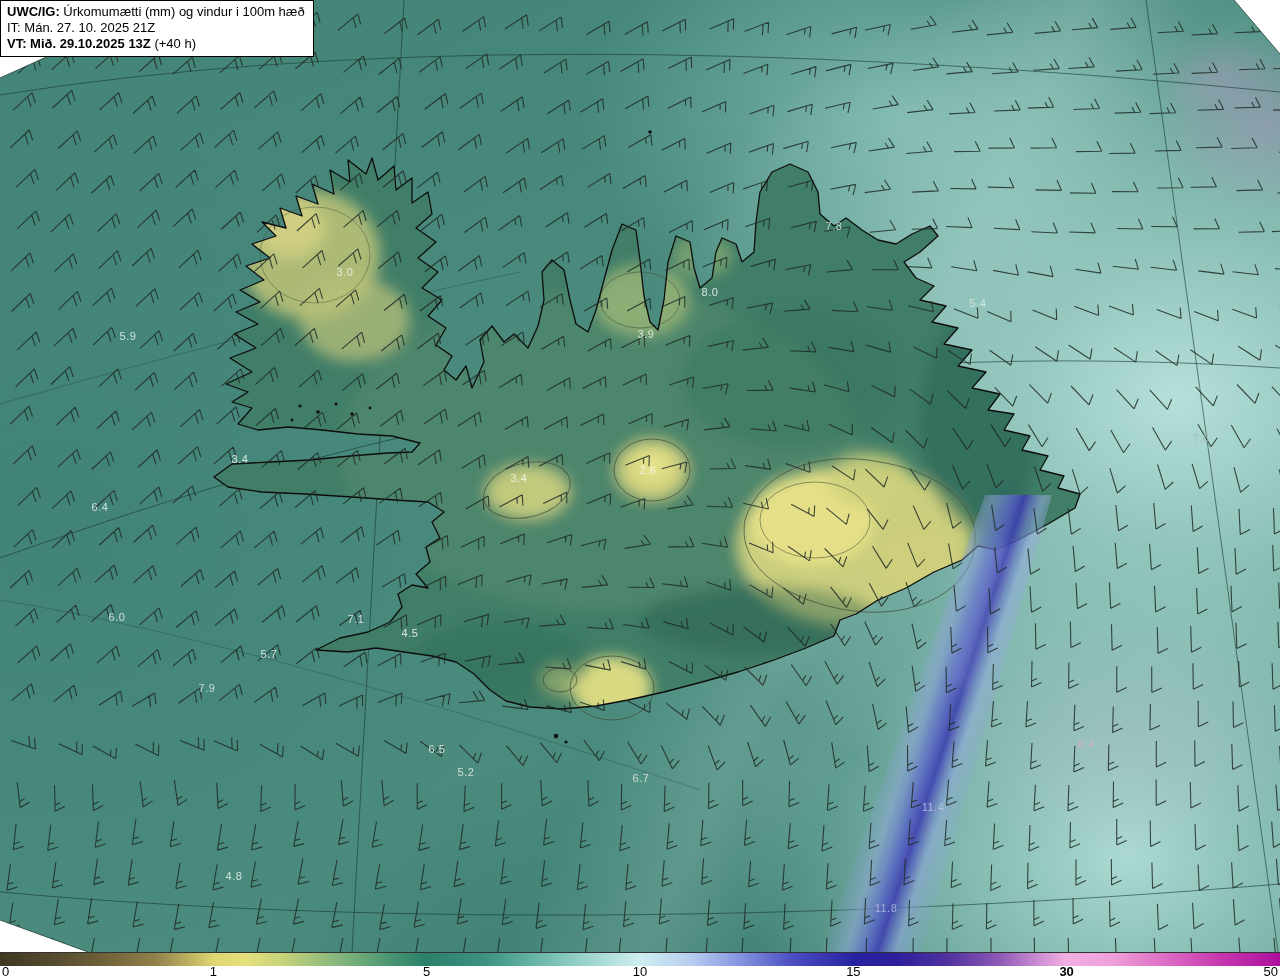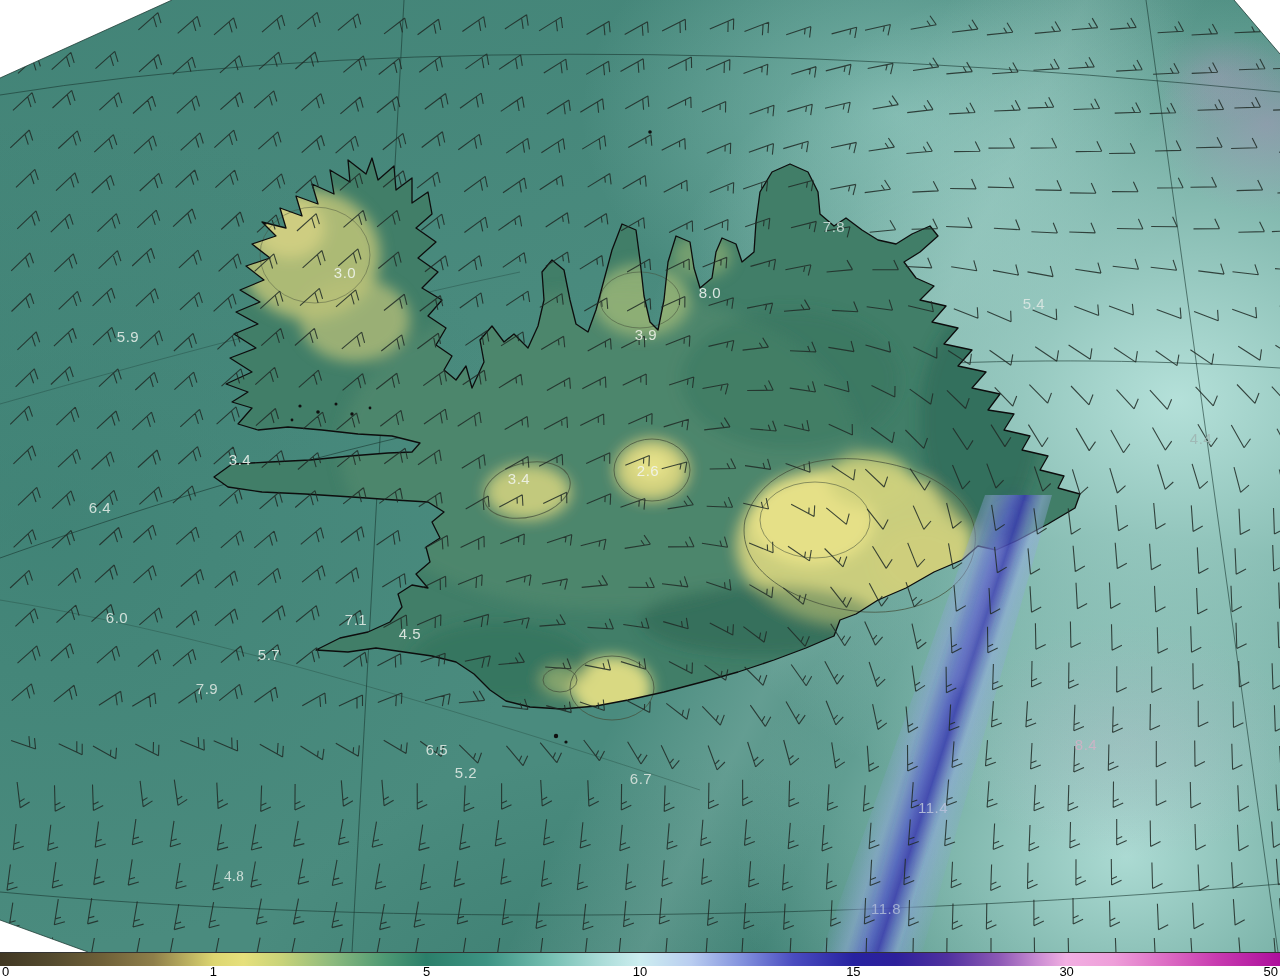--- a/index.html
+++ b/index.html
@@ -16,21 +16,21 @@
       radial-gradient(ellipse 520px 430px at 88% 90%, rgba(182,227,220,0.90), rgba(182,227,220,0) 75%),
       radial-gradient(ellipse 420px 300px at 70% 12%, rgba(160,214,206,0.55), rgba(160,214,206,0) 75%),
       linear-gradient(115deg, rgba(215,240,236,0) 55%, rgba(215,240,236,0.18) 63%, rgba(215,240,236,0) 70%),
       radial-gradient(ellipse 560px 420px at 50% 112%, rgba(38,104,91,0.45), rgba(38,104,91,0) 75%),
       radial-gradient(ellipse 620px 520px at 4% 56%,  rgba(56,124,111,0.50), rgba(56,124,111,0) 80%),
       linear-gradient(160deg, rgba(52,118,106,0.35), rgba(52,118,106,0) 40%);
   }
   .map svg{position:absolute;left:0;top:0;}
   
   .vlabels{position:absolute;left:0;top:0;width:1280px;height:952px;pointer-events:none;}
-  .vlabel{position:absolute;transform:translate(-50%,-50%);font-size:15px;letter-spacing:0.5px;opacity:0.92;}
+  .vlabel{position:absolute;transform:translate(-50%,-50%);font-size:11px;letter-spacing:0.5px;opacity:0.92;}
   
   .titlebox{position:absolute;left:0;top:0;background:#ffffff;border:1px solid #000;
     padding:3px 8px 4px 6px;font-size:13px;line-height:16px;color:#000;z-index:30;white-space:nowrap;}
   .titlebox b{font-weight:bold;}
   
   .cbar{position:absolute;left:0;top:952px;width:1280px;height:14px;border-top:1px solid #333;box-sizing:border-box;z-index:20;}
   .cticks{position:absolute;left:0;top:966px;width:1280px;height:12px;background:#fff;z-index:20;}
   .ctick{position:absolute;top:-2px;font-size:13px;color:#000;transform:translateX(-50%);}
   .ctick.first{transform:none;}
   .ctick.last{transform:translateX(-100%);}
@@ -142,47 +142,52 @@
           <line x1="0" y1="920" x2="88" y2="952"></line>
         </g>
       </g>
     </svg>
 
     <div class="vlabels" id="vlabels">
         <div class="vlabel" style="left: 313px; top: 272px; color: rgb(237, 243, 233); margin-left: 32px;">3.0</div>
         <div class="vlabel" style="left: 128px; top: 336px; color: rgb(223, 233, 227);">5.9</div>
         <div class="vlabel" style="left: 646px; top: 306px; color: rgb(233, 239, 227); margin-top: 28px;">3.9</div>
         <div class="vlabel" style="left: 710px; top: 292px; color: rgb(232, 239, 236);">8.0</div>
-        <div class="vlabel" style="left: 1034px; top: 303px; color: rgb(217, 230, 226);">5.4</div>
+        <div class="vlabel" style="left: 978px; top: 303px; color: rgb(217, 230, 226);">5.4</div>
         <div class="vlabel" style="left: 834px; top: 226px; color: rgb(201, 220, 214);">7.8</div>
-        <div class="vlabel" style="left: 1201px; top: 438px; color: rgb(159, 183, 179);">4.4</div>
+        <div class="vlabel" style="left: 1201px; top: 438px; color: rgb(159, 183, 179);">7.6</div>
         <div class="vlabel" style="left: 240px; top: 459px; color: rgb(231, 239, 233);">3.4</div>
         <div class="vlabel" style="left: 100px; top: 507px; color: rgb(219, 231, 225);">6.4</div>
         <div class="vlabel" style="left: 519px; top: 478px; color: rgb(238, 242, 232);">3.4</div>
         <div class="vlabel" style="left: 648px; top: 470px; color: rgb(241, 244, 236);">2.6</div>
         <div class="vlabel" style="left: 117px; top: 617px; color: rgb(221, 232, 226);">6.0</div>
         <div class="vlabel" style="left: 356px; top: 619px; color: rgb(221, 232, 226);">7.1</div>
         <div class="vlabel" style="left: 410px; top: 633px; color: rgb(228, 236, 230);">4.5</div>
         <div class="vlabel" style="left: 269px; top: 646px; color: rgb(224, 234, 228); margin-top: 8px;">5.7</div>
         <div class="vlabel" style="left: 207px; top: 688px; color: rgb(214, 226, 220);">7.9</div>
         <div class="vlabel" style="left: 437px; top: 749px; color: rgb(218, 230, 224);">6.5</div>
         <div class="vlabel" style="left: 466px; top: 772px; color: rgb(218, 230, 224);">5.2</div>
         <div class="vlabel" style="left: 641px; top: 778px; color: rgb(213, 225, 219);">6.7</div>
-        <div class="vlabel" style="left: 234px; top: 876px; color: rgb(221, 232, 226); font-family: Liberation Serif, serif;">4.8</div>
+        <div class="vlabel" style="left: 234px; top: 876px; color: rgb(221, 232, 226);">4.8</div>
         <div class="vlabel" style="left: 933px; top: 807px; color: rgb(182, 192, 218);">11.4</div>
         <div class="vlabel" style="left: 886px; top: 908px; color: rgb(170, 182, 214);">11.8</div>
         <div class="vlabel" style="left: 1086px; top: 744px; color: rgb(207, 179, 198);">8.4</div>
       </div>
   </div>
 
+  <div class="titlebox">
+    <div><b>UWC/IG:</b><span> Úrkomumætti (mm) og vindur i 100m hæð</span></div>
+    <div>IT: Mán. 27. 10. 2025 21Z</div>
+    <div><b>VT: Mið. 29.10.2025 13Z</b><span> (+40 h)</span></div>
+  </div>
 
   <div class="cbar" id="cbar" style="background: linear-gradient(to right, rgb(65, 56, 35) 0%, rgb(84, 74, 46) 4%, rgb(111, 96, 56) 8%, rgb(143, 127, 74) 12%, rgb(221, 214, 113) 16.7%, rgb(230, 224, 124) 19%, rgb(200, 211, 121) 22%, rgb(140, 186, 126) 26%, rgb(79, 154, 116) 30%, rgb(43, 127, 106) 33.3%, rgb(61, 147, 131) 38%, rgb(118, 191, 178) 43%, rgb(171, 220, 216) 47%, rgb(205, 238, 240) 50%, rgb(185, 205, 240) 54%, rgb(130, 145, 221) 58%, rgb(74, 76, 192) 62%, rgb(39, 34, 160) 66.7%, rgb(45, 31, 155) 70%, rgb(80, 49, 159) 74%, rgb(140, 88, 181) 78%, rgb(201, 139, 210) 81%, rgb(242, 175, 226) 83.3%, rgb(238, 158, 217) 87%, rgb(221, 110, 196) 91%, rgb(200, 59, 176) 95%, rgb(173, 15, 156) 100%);"></div>
   <div class="cticks" id="cticks">
       <span class="ctick first" style="left: 2px;">0</span>
       <span class="ctick" style="left: 16.67%;">1</span>
       <span class="ctick" style="left: 33.33%;">5</span>
       <span class="ctick" style="left: 50%;">10</span>
       <span class="ctick" style="left: 66.67%;">15</span>
-      <span class="ctick" style="left: 83.33%;">30</span>
+      <span class="ctick" style="left: 83.33%; font-weight: bold;">30</span>
       <span class="ctick last" style="left: calc(100% - 2px); padding-left: 13px;">50</span>
     </div>
 
 </div>
 
 </body></html>

